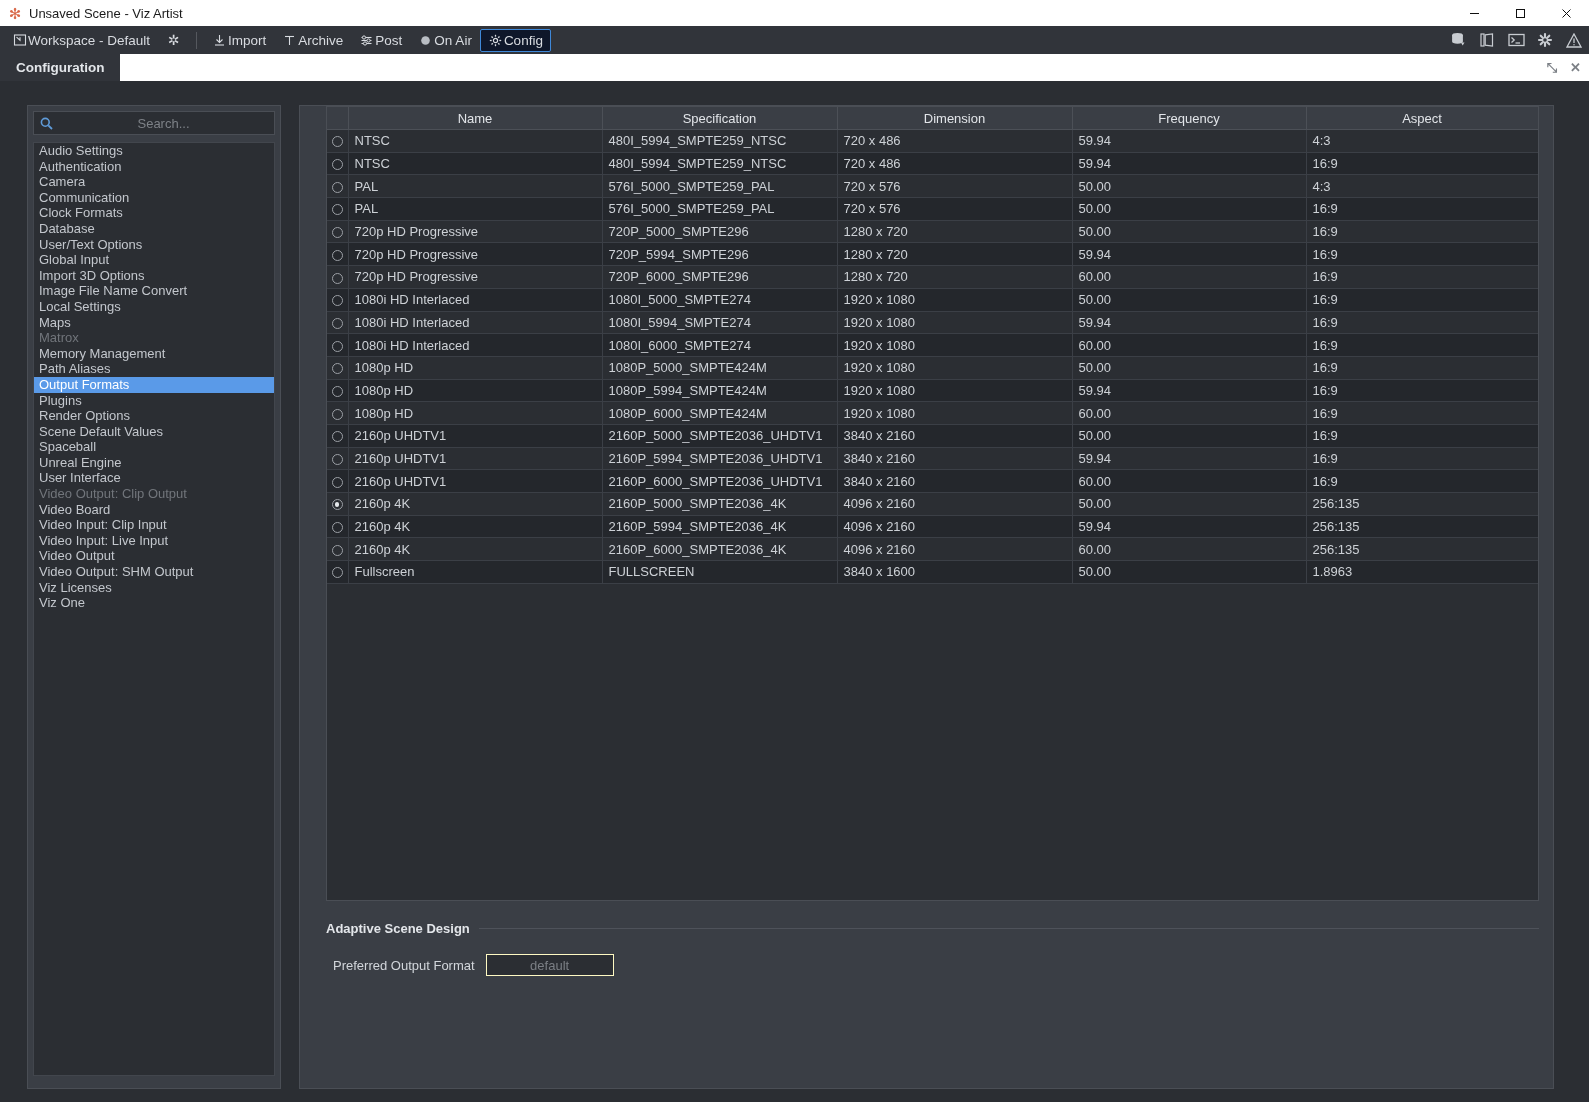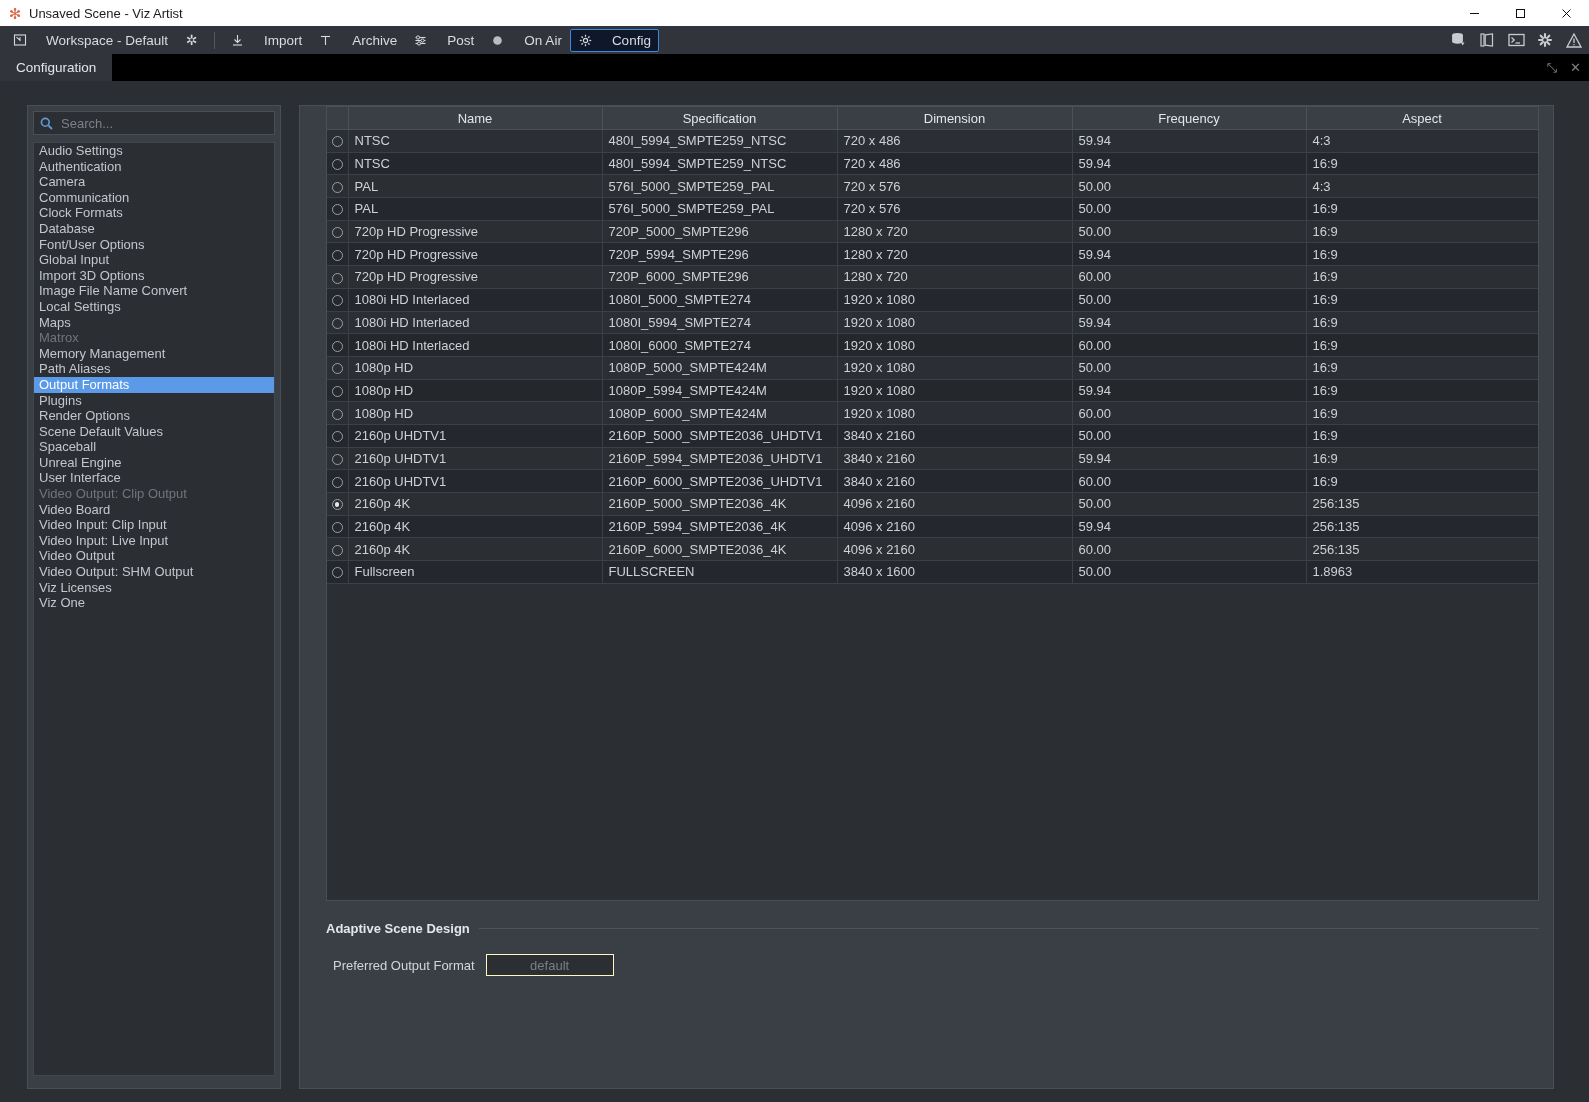--- a/index.html
+++ b/index.html
@@ -60,21 +60,21 @@
     height: 28px;
     background: #31343a;
     display: flex;
     align-items: center;
     position: relative;
     padding: 0 4px;
   }
   .tbitem {
     display: flex;
     align-items: center;
-    gap: 19px;
+    gap: 1px;
     padding: 3px 7px;
     border-radius: 2px;
     color: #d8dbe0;
     font-size: 13.5px;
     white-space: nowrap;
     border: 1px solid transparent;
   }
   .tbitem.active {
     border: 1px solid #3f88d8;
     background: #0f172a;
@@ -105,24 +105,25 @@
   #toolbar-right .ticon {
     width: 18px; height: 18px;
     display: flex; align-items: center; justify-content: center;
     color: #c8ccd1;
     font-size: 14px;
   }
 
   
   #tabstrip {
     height: 27px;
-    background: #000000;
+    background: #ffffff;
     display: flex;
     align-items: center;
     position: relative;
+    font-weight: bold;
   }
   #tabstrip .tab {
     height: 27px;
     padding: 0 16px;
     display: flex;
     align-items: center;
     background: #31343a;
     color: #e3e6ea;
     font-size: 13.5px;
   }
@@ -176,20 +177,21 @@
     display: inline-flex;
   }
   #search-input {
     flex: 1;
     background: transparent;
     border: none;
     outline: none;
     color: #c9ccd1;
     font-family: "Liberation Sans", sans-serif;
     font-size: 13px;
+    text-align: center;
   }
   #search-input::placeholder { color: #7d8187; }
 
   #navlist {
     background: #2b2e33;
     border: 1px solid #42464d;
     box-sizing: border-box;
     height: 934px;
     overflow: hidden;
   }
@@ -497,21 +499,21 @@
       </span>
       <input id="search-input" type="text" placeholder="Search..." style="">
     </div>
     <div id="navlist">
         <div class="nav-item">Audio Settings</div>
         <div class="nav-item">Authentication</div>
         <div class="nav-item">Camera</div>
         <div class="nav-item">Communication</div>
         <div class="nav-item">Clock Formats</div>
         <div class="nav-item">Database</div>
-        <div class="nav-item">Font/User Options</div>
+        <div class="nav-item">User/Text Options</div>
         <div class="nav-item">Global Input</div>
         <div class="nav-item">Import 3D Options</div>
         <div class="nav-item">Image File Name Convert</div>
         <div class="nav-item">Local Settings</div>
         <div class="nav-item">Maps</div>
         <div class="nav-item disabled">Matrox</div>
         <div class="nav-item">Memory Management</div>
         <div class="nav-item">Path Aliases</div>
         <div class="nav-item selected">Output Formats</div>
         <div class="nav-item">Plugins</div>

